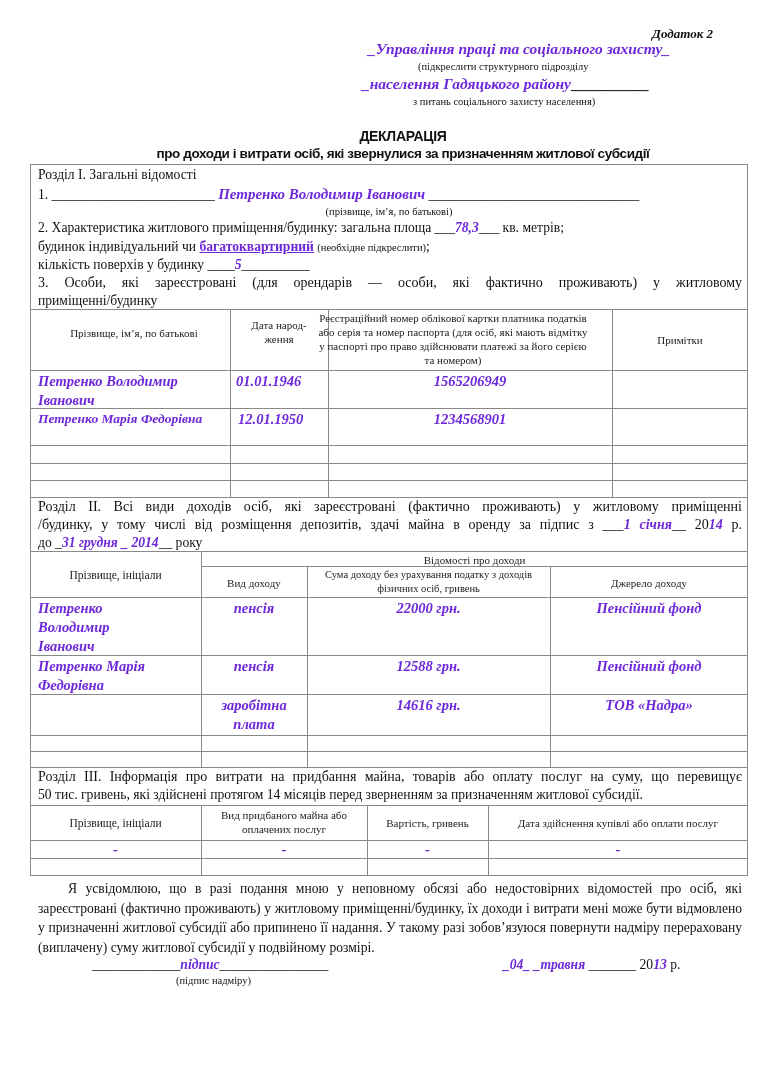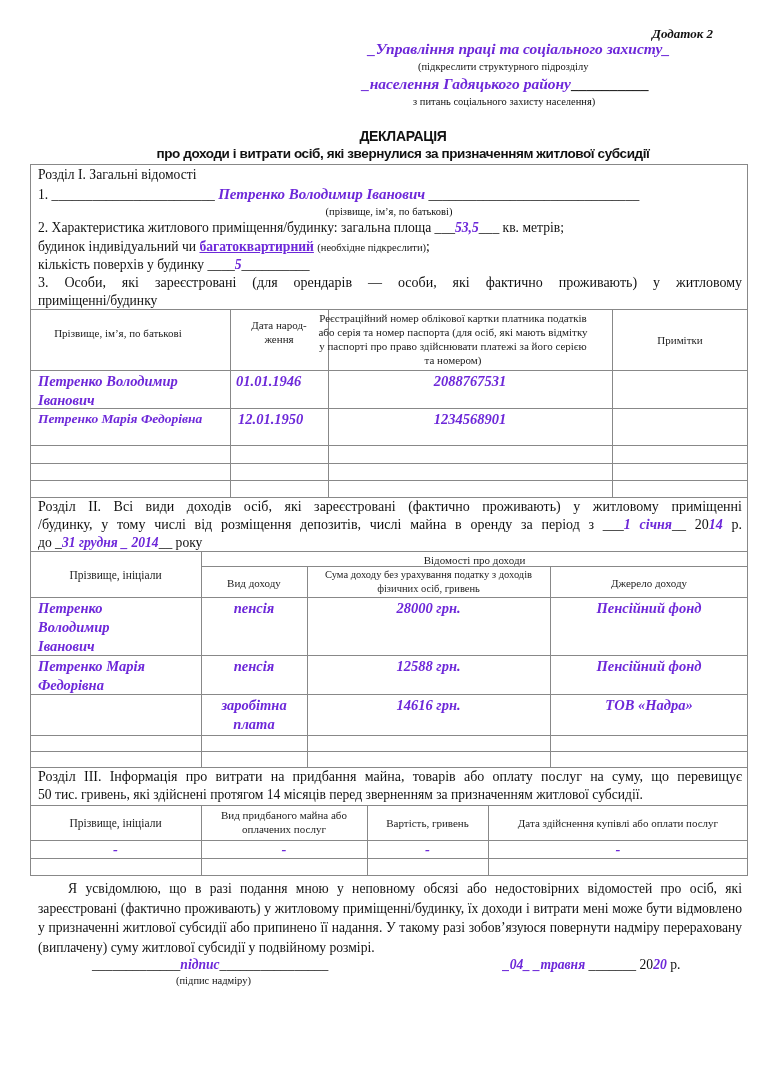--- a/index.html
+++ b/index.html
@@ -39,51 +39,51 @@
 <div class="abs" id="dept2"><span class="blue">_населення Гадяцького району</span><span style="font-weight:bold">__________</span></div>
 <div class="abs" id="dept2-note">з питань соціального захисту населення)</div>
 <div class="abs" id="doc-title">ДЕКЛАРАЦІЯ</div>
 <div class="abs" id="doc-subtitle">про доходи і витрати осіб, які звернулися за призначенням житлової субсидії</div>
 
 <div class="abs" id="form"></div>
 
 <div class="line" style="top:167px">Розділ І. Загальні відомості</div>
 <div class="line" style="top:186px"><span>1. ________________________ </span><span class="blue" style="font-size:15px">Петренко Володимир Іванович</span><span> _______________________________</span></div>
 <div class="abs small" style="left:0;width:778px;top:206px;text-align:center">(прізвище, ім’я, по батькові)</div>
-<div class="line" style="top:220px"><span>2. Характеристика житлового приміщення/будинку: загальна площа ___</span><span class="blue">53,5</span><span>___ кв. метрів;</span></div>
+<div class="line" style="top:220px"><span>2. Характеристика житлового приміщення/будинку: загальна площа ___</span><span class="blue">78,3</span><span>___ кв. метрів;</span></div>
 <div class="line" style="top:239px"><span>будинок індивідуальний чи </span><span class="blue" style="font-style:normal;text-decoration:underline">багатоквартирний</span> <span class="small">(необхідне підкреслити)</span><span>;</span></div>
 <div class="line" style="top:257px"><span>кількість поверхів у будинку ____</span><span class="blue">5</span><span>__________</span></div>
 <div class="just" style="top:275px">3. Особи, які зареєстровані (для орендарів — особи, які фактично проживають) у житловому</div>
 <div class="line" style="top:293px">приміщенні/будинку</div>
 
 <div class="hline" style="top:309px"></div>
 <div class="hline" style="top:370px"></div>
 <div class="hline" style="top:408px"></div>
 <div class="hline" style="top:445px"></div>
 <div class="hline" style="top:463px"></div>
 <div class="hline" style="top:480px"></div>
 <div class="hline" style="top:497px"></div>
 <div class="vline" style="left:230px;top:309px;height:188px"></div>
 <div class="vline" style="left:328px;top:309px;height:188px"></div>
 <div class="vline" style="left:612px;top:309px;height:188px"></div>
 
-<div class="cell" style="left:48px;width:140px;top:326px">Прізвище, ім’я, по батькові</div>
+<div class="cell" style="left:64px;width:140px;top:326px">Прізвище, ім’я, по батькові</div>
 <div class="cell" style="left:248px;width:62px;top:318px">Дата народ- ження</div>
 <div class="cell" style="left:317px;width:272px;top:311px">Реєстраційний номер облікової картки платника податків або серія та номер паспорта (для осіб, які мають відмітку у паспорті про право здійснювати платежі за його серією та номером)</div>
 <div class="cell" style="left:612px;width:136px;top:333px">Примітки</div>
 
 <div class="dcell blue" style="left:38px;width:190px;top:372px">Петренко Володимир Іванович</div>
 <div class="dcell blue" style="left:236px;top:372px">01.01.1946</div>
-<div class="dcell blue center" style="left:328px;width:284px;top:372px">2088767531</div>
+<div class="dcell blue center" style="left:328px;width:284px;top:372px">1565206949</div>
 <div class="dcell blue" style="left:38px;width:190px;top:410px;font-size:13.5px;line-height:17px">Петренко Марія Федорівна</div>
 <div class="dcell blue" style="left:238px;top:410px">12.01.1950</div>
 <div class="dcell blue center" style="left:328px;width:284px;top:410px">1234568901</div>
 
 <div class="just" style="top:499px">Розділ ІІ. Всі види доходів осіб, які зареєстровані (фактично проживають) у житловому приміщенні</div>
-<div class="just" style="top:517px"><span>/будинку, у тому числі від розміщення депозитів, числі майна в оренду за період з  ___</span><span class="blue">1 січня</span><span>__  20</span><span class="blue">14</span><span> р.</span></div>
+<div class="just" style="top:517px"><span>/будинку, у тому числі від розміщення депозитів, здачі майна в оренду за підпис з  ___</span><span class="blue">1 січня</span><span>__  20</span><span class="blue">14</span><span> р.</span></div>
 <div class="line" style="top:535px"><span>до  _</span><span class="blue">31 грудня _  2014</span><span>__ року</span></div>
 
 <div class="hline" style="top:551px"></div>
 <div class="hline" style="top:566px;left:201px;width:547px"></div>
 <div class="hline" style="top:597px"></div>
 <div class="hline" style="top:655px"></div>
 <div class="hline" style="top:694px"></div>
 <div class="hline" style="top:735px"></div>
 <div class="hline" style="top:751px"></div>
 <div class="hline" style="top:767px"></div>
@@ -92,21 +92,21 @@
 <div class="vline" style="left:550px;top:566px;height:201px"></div>
 
 <div class="cell" style="left:201px;width:547px;top:553px">Відомості про доходи</div>
 <div class="cell" style="left:30px;width:171px;top:568px;font-size:11.5px">Прізвище, ініціали</div>
 <div class="cell" style="left:201px;width:106px;top:576px">Вид доходу</div>
 <div class="cell" style="left:316px;width:225px;top:568px;font-size:10.5px;line-height:13.5px">Сума доходу без урахування податку з доходів фізичних осіб, гривень</div>
 <div class="cell" style="left:550px;width:198px;top:576px">Джерело доходу</div>
 
 <div class="dcell blue" style="left:38px;width:120px;top:599px">Петренко Володимир Іванович</div>
 <div class="dcell blue center" style="left:201px;width:106px;top:599px">пенсія</div>
-<div class="dcell blue center" style="left:307px;width:243px;top:599px">28000 грн.</div>
+<div class="dcell blue center" style="left:307px;width:243px;top:599px">22000 грн.</div>
 <div class="dcell blue center" style="left:550px;width:198px;top:599px">Пенсійний фонд</div>
 
 <div class="dcell blue" style="left:38px;width:150px;top:657px">Петренко Марія Федорівна</div>
 <div class="dcell blue center" style="left:201px;width:106px;top:657px">пенсія</div>
 <div class="dcell blue center" style="left:307px;width:243px;top:657px">12588 грн.</div>
 <div class="dcell blue center" style="left:550px;width:198px;top:657px">Пенсійний фонд</div>
 
 <div class="dcell blue center" style="left:205px;width:98px;top:696px">заробітна плата</div>
 <div class="dcell blue center" style="left:307px;width:243px;top:696px">14616 грн.</div>
 <div class="dcell blue center" style="left:550px;width:198px;top:696px">ТОВ «Надра»</div>
@@ -128,13 +128,13 @@
 
 <div class="dcell blue center" style="left:30px;width:171px;top:840px">-</div>
 <div class="dcell blue center" style="left:201px;width:166px;top:840px">-</div>
 <div class="dcell blue center" style="left:367px;width:121px;top:840px">-</div>
 <div class="dcell blue center" style="left:488px;width:260px;top:840px">-</div>
 
 <div class="abs" id="declaration"><span>Я усвідомлюю, що в разі подання мною у неповному обсязі або недостовірних відомостей про осіб, які зареєстровані (фактично проживають) у житловому приміщенні/будинку, їх доходи і витрати мені може бути відмовлено у призначенні житлової субсидії або припинено її надання. У такому разі</span> <span>зобов’язуюся повернути надміру перераховану (виплачену) суму житлової субсидії у подвійному розмірі.</span></div>
 
 <div class="line" style="left:92px;top:957px"><span>_____________</span><span class="blue">підпис</span><span>________________</span></div>
 <div class="abs small" style="left:176px;top:975px">(підпис надміру)</div>
-<div class="line" style="left:503px;top:957px"><span class="blue">_04_</span><span class="blue"> _травня</span><span> _______ 20</span><span class="blue">20</span><span> р.</span></div>
+<div class="line" style="left:503px;top:957px"><span class="blue">_04_</span><span class="blue"> _травня</span><span> _______ 20</span><span class="blue">13</span><span> р.</span></div>
 
 </body></html>

